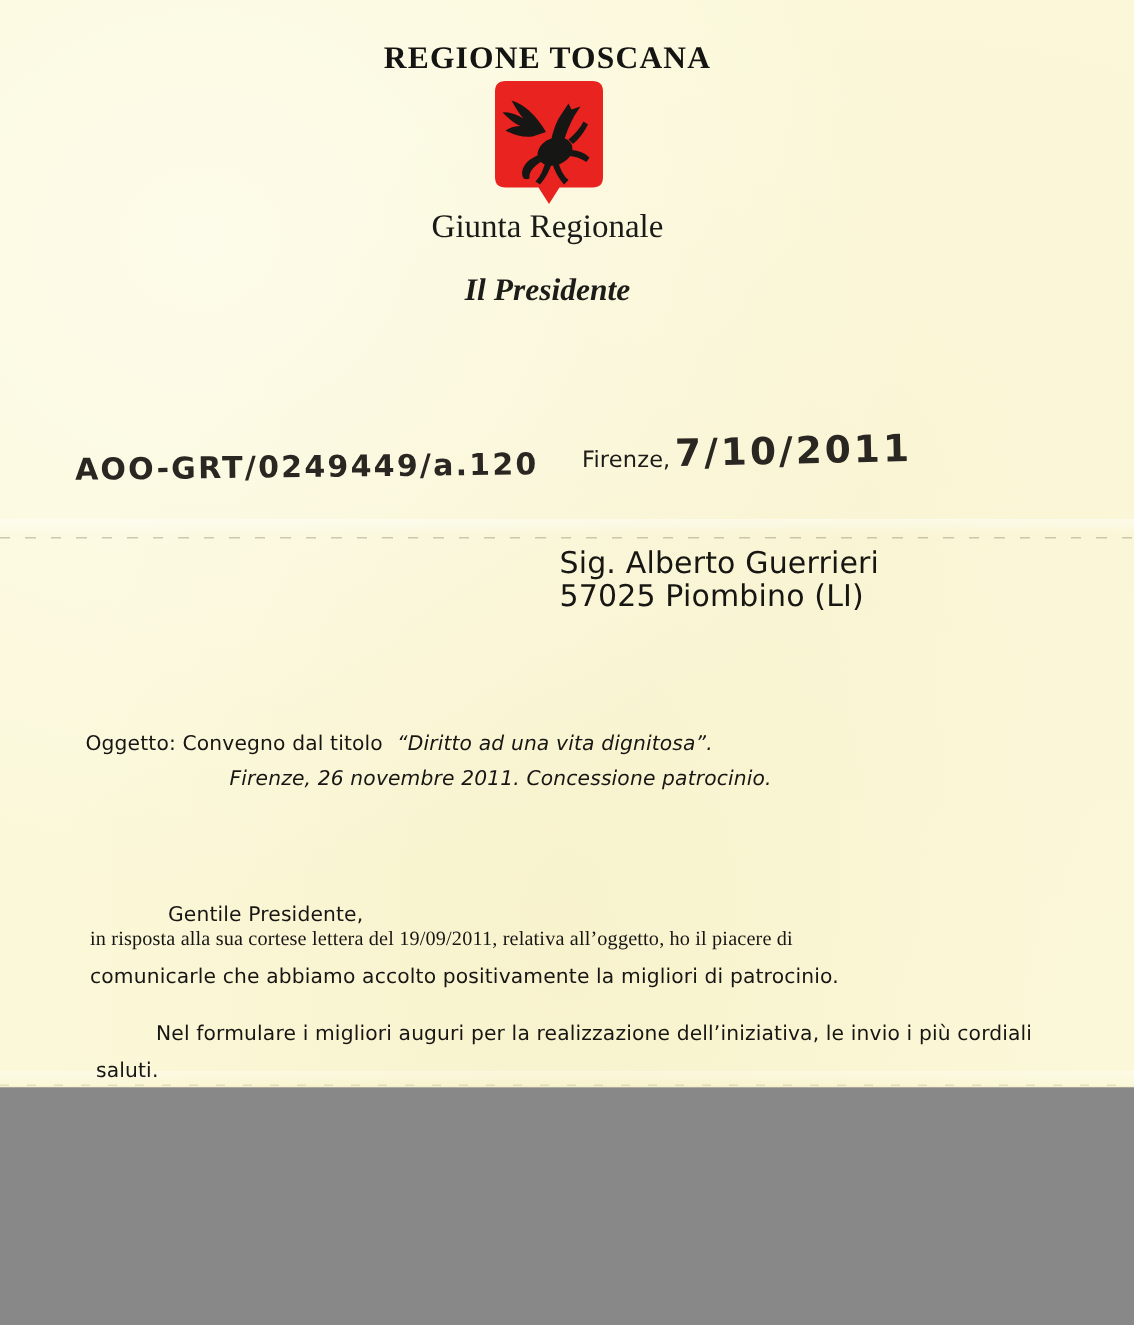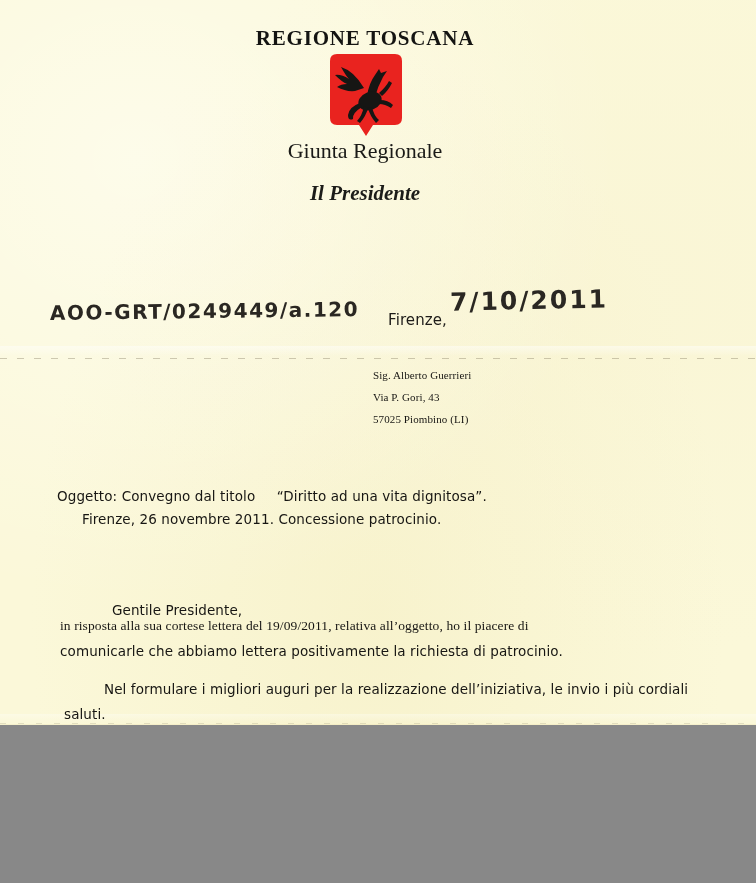--- a/index.html
+++ b/index.html
@@ -34,35 +34,35 @@
     top:170px;
     font-family:"Liberation Serif", serif;
     font-style:italic;font-weight:bold;font-size:21px;color:#1c1c19;margin-top:11px;
   }
   
   .handwriting{
     font-family:"DejaVu Sans", sans-serif;
     font-weight:bold;color:#2a2722;white-space:nowrap;
   }
   #protocol{left:50px;top:299px;font-size:20px;letter-spacing:1.5px;transform:rotate(-.7deg);}
-  #place-label{left:388px;top:297px;font-size:15px;color:#1d1b18;margin-top:14px;}
+  #place-label{left:388px;top:297px;font-size:15px;color:#1d1b18;}
   #date-handwritten{left:450px;top:286px;font-size:25px;letter-spacing:2px;transform:rotate(-1.2deg);}
   
   .crease-light{left:0;right:0;pointer-events:none;}
   #crease1-glow{top:346px;height:10px;background:linear-gradient(180deg, rgba(255,255,252,.5), rgba(255,255,252,0));}
   #crease1-line{top:358px;height:1px;background:repeating-linear-gradient(90deg, rgba(110,100,75,.6) 0 7px, rgba(110,100,75,0) 7px 17px);opacity:.55;}
   #crease2-glow{top:714px;height:8px;background:linear-gradient(180deg, rgba(255,255,252,.35), rgba(255,255,252,0));}
   #crease2-line{top:723px;height:1px;background:repeating-linear-gradient(90deg, rgba(110,100,75,.5) 0 6px, rgba(110,100,75,0) 6px 18px);opacity:.35;}
   #lower-tint{top:724px;left:0;right:0;bottom:0;background:rgba(229,217,153,.20);pointer-events:none;}
   
   .letter-text{font-size:13.5px;color:#171613;white-space:nowrap;letter-spacing:.1px;}
-  #recipient{left:373px;top:364px;line-height:22px;font-size:11px;font-family:Liberation Serif, serif;}
+  #recipient{left:373px;top:364px;line-height:22px;font-size:20px;}
   #subject{left:57px;top:485px;line-height:23px;}
-  #subject .italic-title{margin-left:17px;}
-  #subject-line2{margin-left:25px;}
+  #subject .italic-title{font-style:italic;margin-left:5px;}
+  #subject-line2{margin-left:96px;font-style:italic;}
   #salutation{left:112px;top:602px;}
   #para1-line1{left:60px;top:618px;font-family:Liberation Serif, serif;}
   #para1-line2{left:60px;top:643px;}
   #para2-line1{left:104px;top:681px;}
   #para2-line2{left:64px;top:706px;}
   
   #signer-name{left:382px;top:791px;font-size:15px;}
   #signature-svg{left:372px;top:780px;width:120px;height:100px;}
 </style>
 </head>
@@ -100,36 +100,35 @@
   <div class="abs crease-light" id="crease2-glow"></div>
   <div class="abs crease-light" id="crease2-line"></div>
   <div class="abs" id="lower-tint"></div>
 
   <div class="abs handwriting" id="protocol">AOO-GRT/0249449/a.120</div>
   <div class="abs letter-text" id="place-label">Firenze,</div>
   <div class="abs handwriting" id="date-handwritten">7/10/2011</div>
 
   <div class="abs letter-text" id="recipient">
     <div>Sig. Alberto Guerrieri</div>
-    <div>Via P. Gori, 43</div>
     <div>57025 Piombino (LI)</div>
   </div>
 
   <div class="abs letter-text" id="subject">
     <div>
       <span>Oggetto:</span>
       <span>Convegno dal titolo</span>
       <span class="italic-title">“Diritto ad una vita dignitosa”.</span>
     </div>
     <div id="subject-line2">Firenze, 26 novembre 2011. Concessione patrocinio.</div>
   </div>
 
   <div class="abs letter-text" id="salutation">Gentile Presidente,</div>
   <div class="abs letter-text" id="para1-line1">in risposta alla sua cortese lettera del 19/09/2011, relativa all’oggetto, ho il piacere di</div>
-  <div class="abs letter-text" id="para1-line2">comunicarle che abbiamo lettera positivamente la richiesta di patrocinio.</div>
+  <div class="abs letter-text" id="para1-line2">comunicarle che abbiamo accolto positivamente la migliori di patrocinio.</div>
   <div class="abs letter-text" id="para2-line1">Nel formulare i migliori auguri per la realizzazione dell’iniziativa, le invio i più cordiali</div>
   <div class="abs letter-text" id="para2-line2">saluti.</div>
 
   <div class="abs letter-text" id="signer-name">Enrico Rossi</div>
   <svg class="abs" id="signature-svg" viewBox="0 0 120 100" aria-hidden="true">
     <g fill="none" stroke="#1f1d1a" stroke-width="2.3" stroke-linecap="round" stroke-linejoin="round">
       <path d="M17 2 C13 28 10 62 14 96"></path>
       <path d="M5 56 C8 46 17 42 16 49 C15 56 9 60 12 52 C15 44 24 41 23 48 C22 55 16 59 19 51 C22 43 30 41 29 48 C28 55 23 58 26 51 C28 46 33 43 37 45 C42 47 41 54 36 54 C31 54 31 46 36 44 C40 42 45 44 46 48"></path>
       <path d="M56 50 C58 38 63 27 65 25 C67 27 66 40 68 47 C69 51 73 49 75 43 C77 35 82 27 84 25 C86 27 85 38 89 46 C91 50 95 48 98 41"></path>
     </g>

